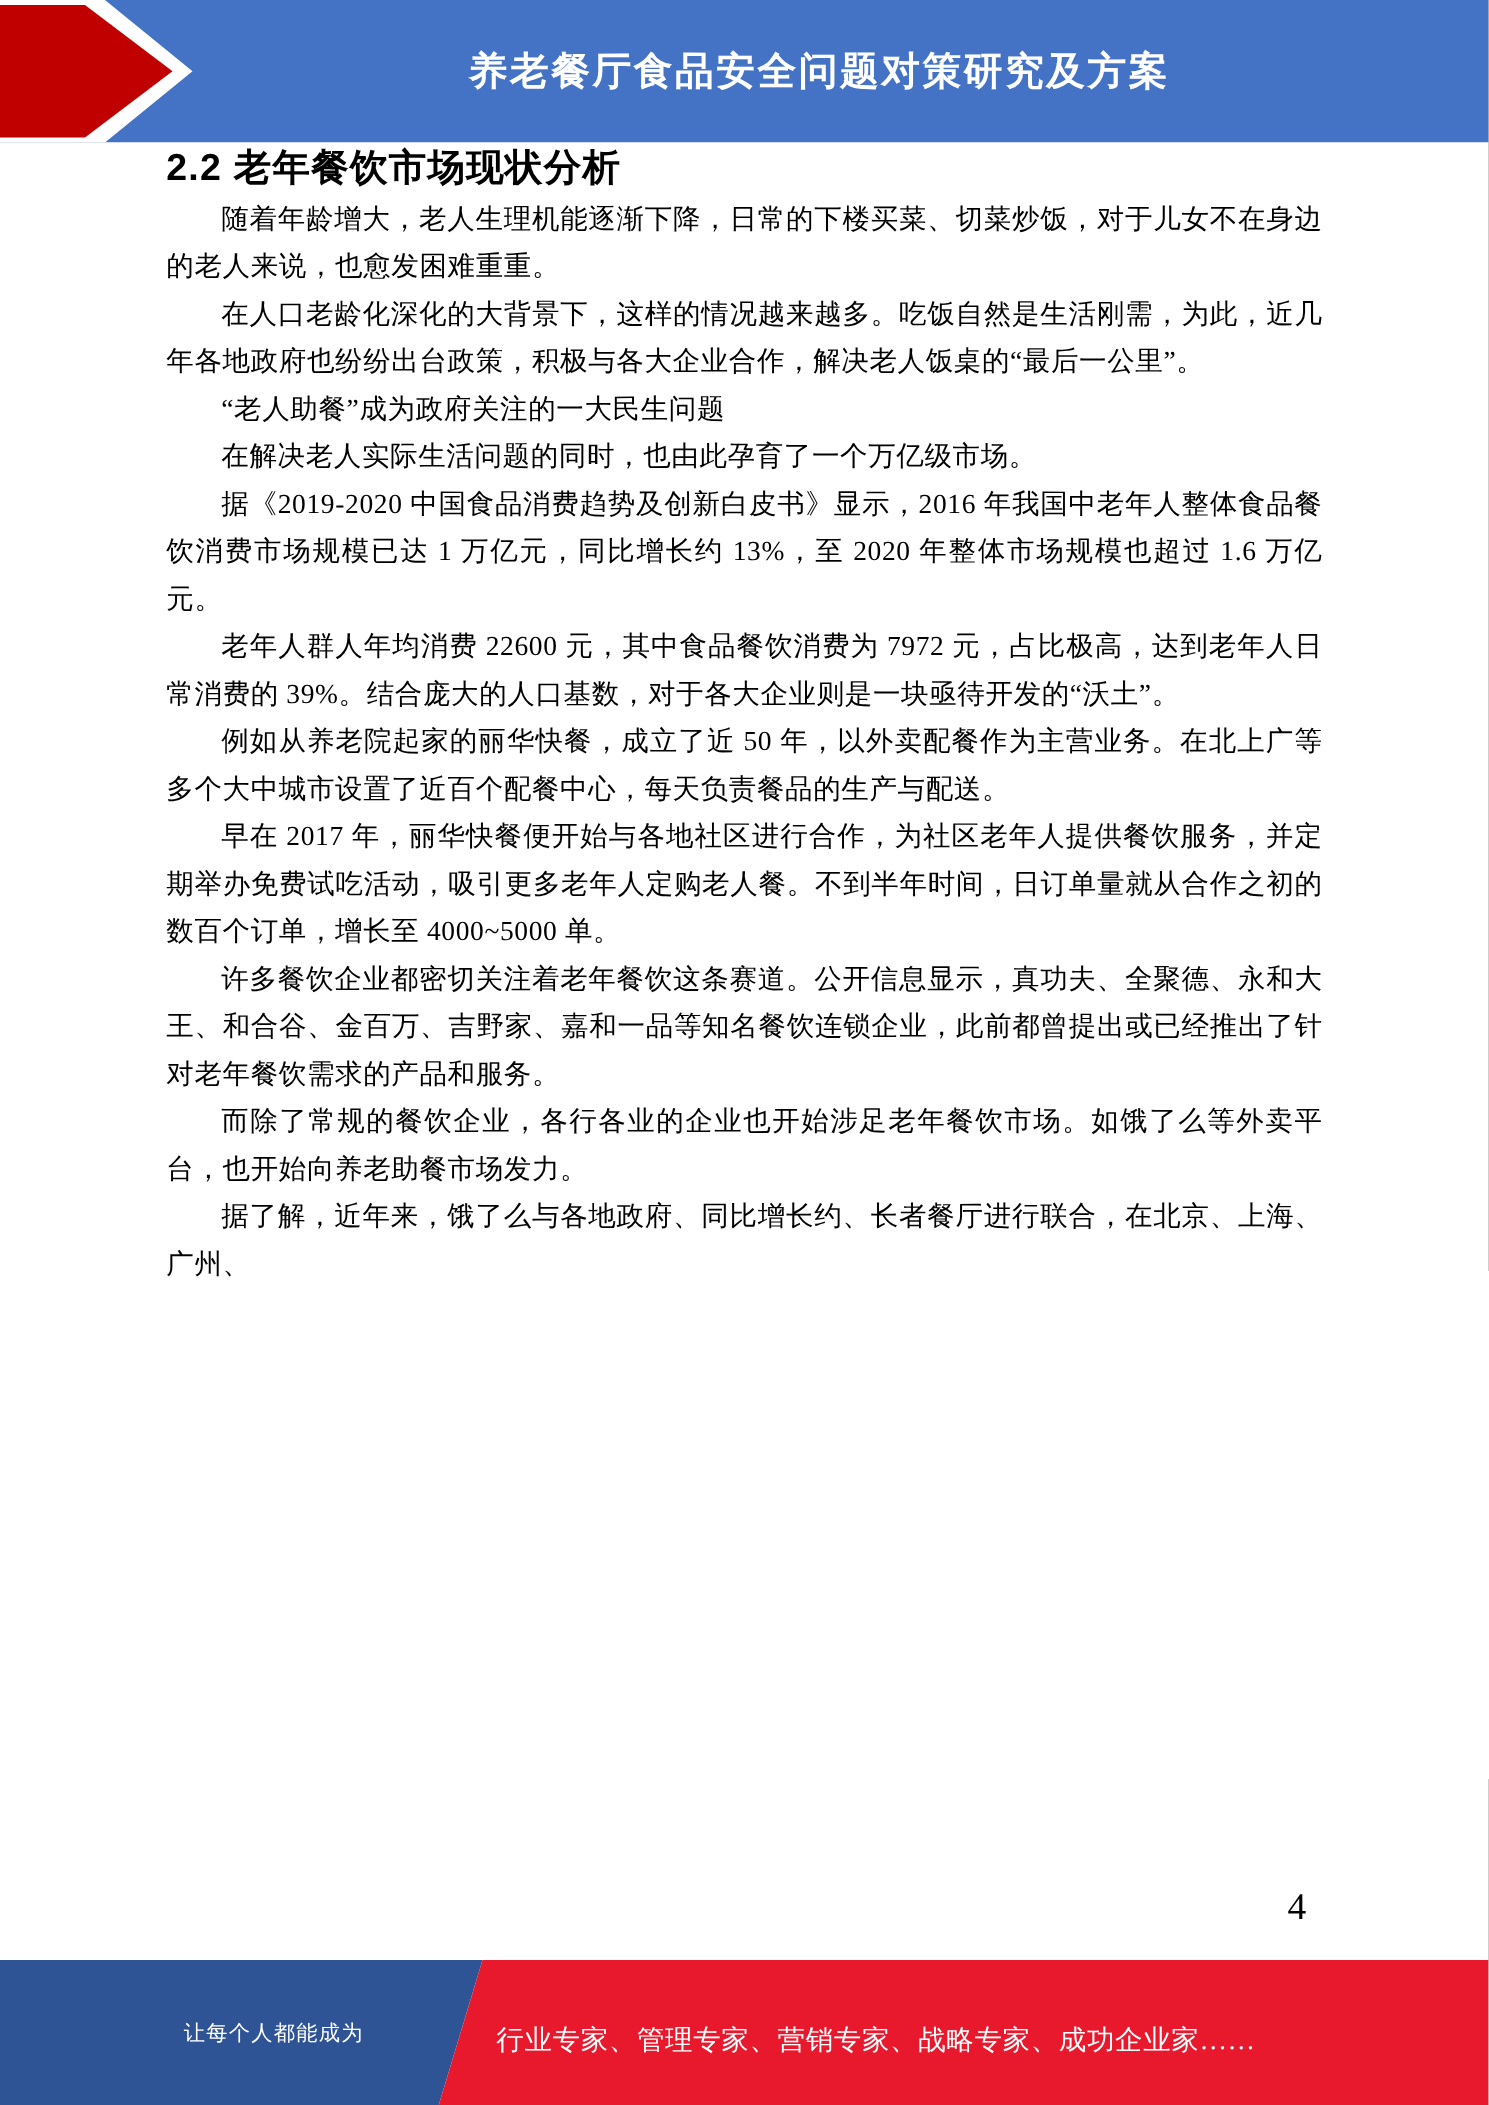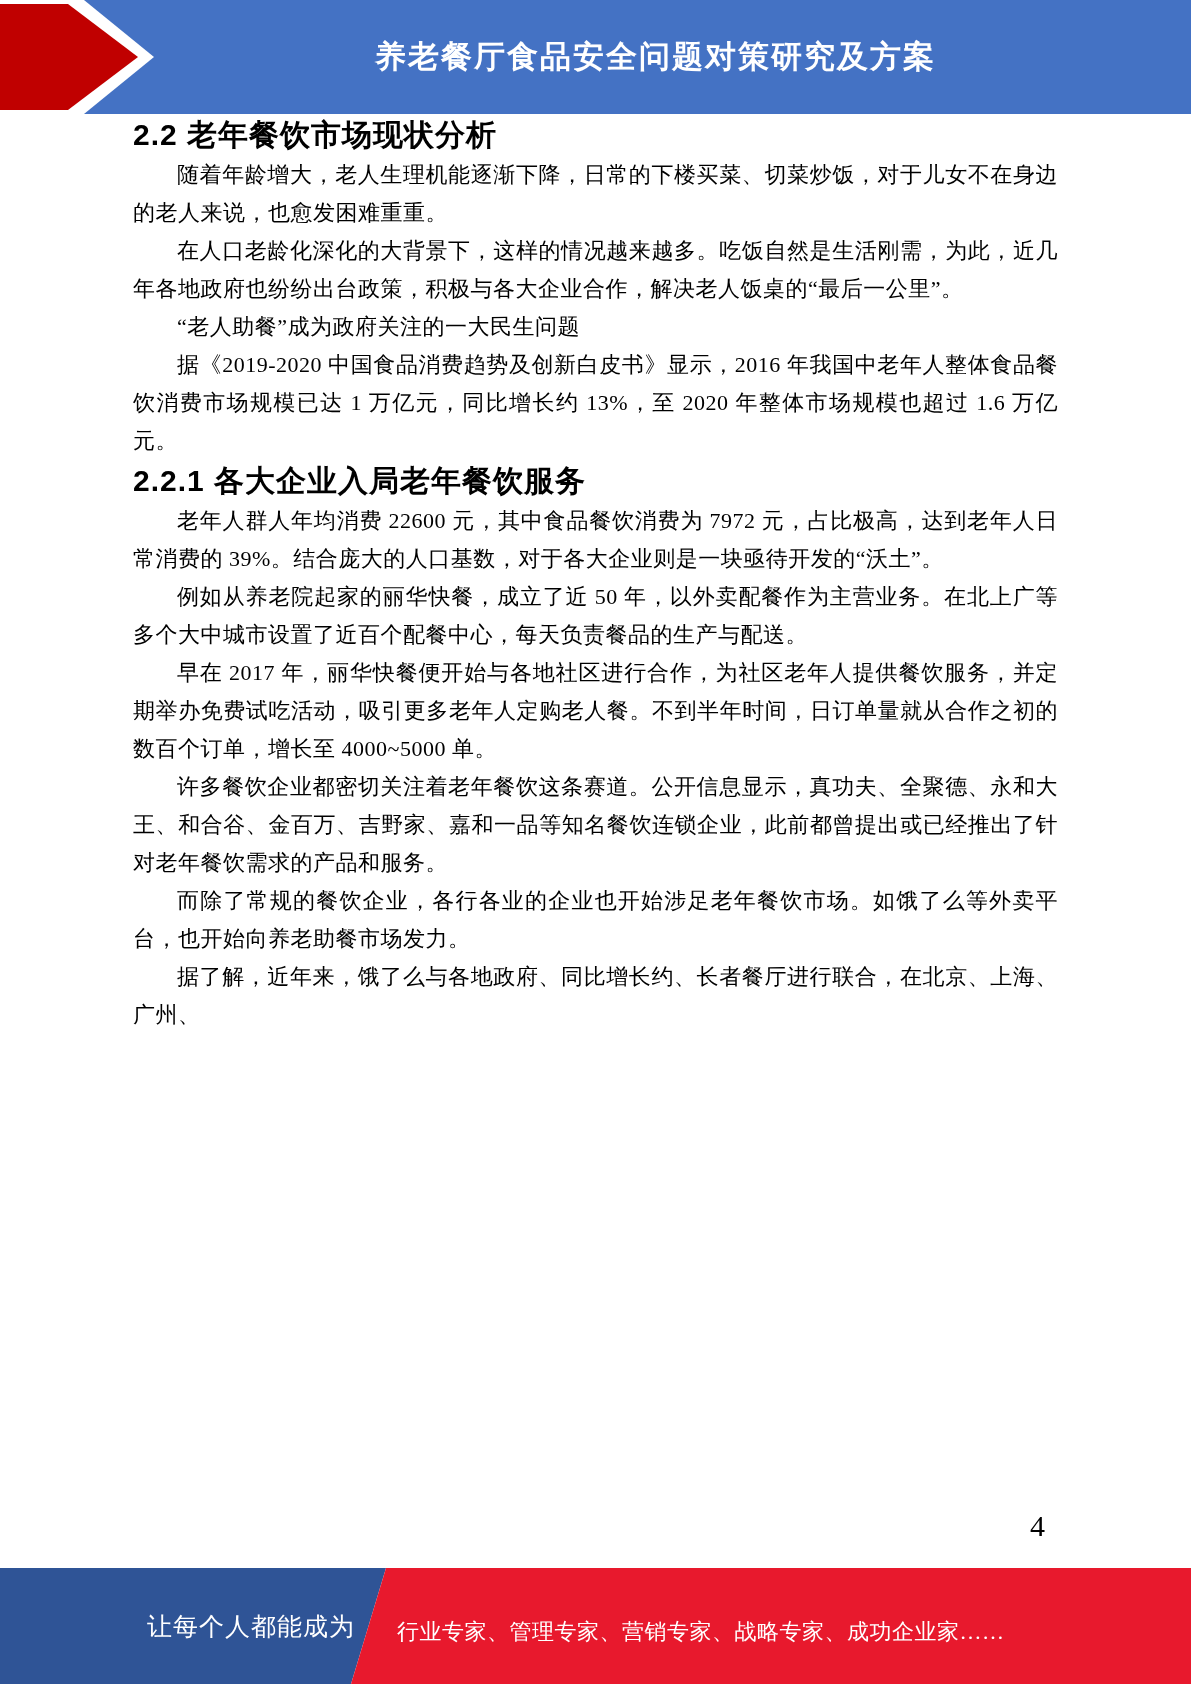--- a/index.html
+++ b/index.html
@@ -61,21 +61,21 @@
     position:absolute;top:1506px;left:1030px;
     font-size:30px;line-height:40px;
     font-family:"Liberation Serif","DejaVu Serif",serif;
   }
   
   .footer{position:absolute;left:0;bottom:0;width:1191px;height:116px;}
   .footer svg{display:block;}
   .footer-left-text{
     position:absolute;left:147px;top:0;height:116px;
     display:flex;align-items:center;
-    color:#ffffff;font-size:25px;letter-spacing:1px;
+    color:#ffffff;font-size:17px;letter-spacing:1px;
     font-family:Liberation Sans, sans-serif;
     white-space:nowrap;
   }
   .footer-right-text{
     position:absolute;left:397px;top:0;height:128px;
     display:flex;align-items:center;
     color:#ffffff;font-size:22px;letter-spacing:0.5px;
     font-family:"Liberation Serif","DejaVu Serif",serif;
     white-space:nowrap;
   }
@@ -92,22 +92,22 @@
       <polygon points="0,4 68,4 138,57 68,110 0,110" style="fill:var(--chevron-red)"></polygon>
     </svg>
     <div class="banner-title">养老餐厅食品安全问题对策研究及方案</div>
   </div>
 
   <div class="content">
     <h2 class="b1">2.2 老年餐饮市场现状分析</h2>
     <p class="b2 indent">随着年龄增大，老人生理机能逐渐下降，日常的下楼买菜、切菜炒饭，对于儿女不在身边的老人来说，也愈发困难重重。</p>
     <p class="b3 indent">在人口老龄化深化的大背景下，这样的情况越来越多。吃饭自然是生活刚需，为此，近几年各地政府也纷纷出台政策，积极与各大企业合作，解决老人饭桌的“最后一公里”。</p>
     <p class="b4 indent">“老人助餐”成为政府关注的一大民生问题</p>
+    <p class="b5 indent">在解决老人实际生活问题的同时，也由此孕育了一个万亿级市场。</p>
     <p class="b6 indent">据《2019-2020 中国食品消费趋势及创新白皮书》显示，2016 年我国中老年人整体食品餐饮消费市场规模已达 1 万亿元，同比增长约 13%，至 2020 年整体市场规模也超过 1.6 万亿元。</p>
-    <h2 class="b7">2.2.1 各大企业入局老年餐饮服务</h2>
     <p class="b8 indent">老年人群人年均消费 22600 元，其中食品餐饮消费为 7972 元，占比极高，达到老年人日常消费的 39%。结合庞大的人口基数，对于各大企业则是一块亟待开发的“沃土”。</p>
     <p class="b9 indent">例如从养老院起家的丽华快餐，成立了近 50 年，以外卖配餐作为主营业务。在北上广等多个大中城市设置了近百个配餐中心，每天负责餐品的生产与配送。</p>
     <p class="b10 indent">早在 2017 年，丽华快餐便开始与各地社区进行合作，为社区老年人提供餐饮服务，并定期举办免费试吃活动，吸引更多老年人定购老人餐。不到半年时间，日订单量就从合作之初的数百个订单，增长至 4000~5000 单。</p>
     <p class="b11 indent">许多餐饮企业都密切关注着老年餐饮这条赛道。公开信息显示，真功夫、全聚德、永和大王、和合谷、金百万、吉野家、嘉和一品等知名餐饮连锁企业，此前都曾提出或已经推出了针对老年餐饮需求的产品和服务。</p>
     <p class="b12 indent">而除了常规的餐饮企业，各行各业的企业也开始涉足老年餐饮市场。如饿了么等外卖平台，也开始向养老助餐市场发力。</p>
     <p class="b13 indent">据了解，近年来，饿了么与各地政府、同比增长约、长者餐厅进行联合，在北京、上海、广州、</p>
   </div>
 
   <div class="page-number">4</div>
 

